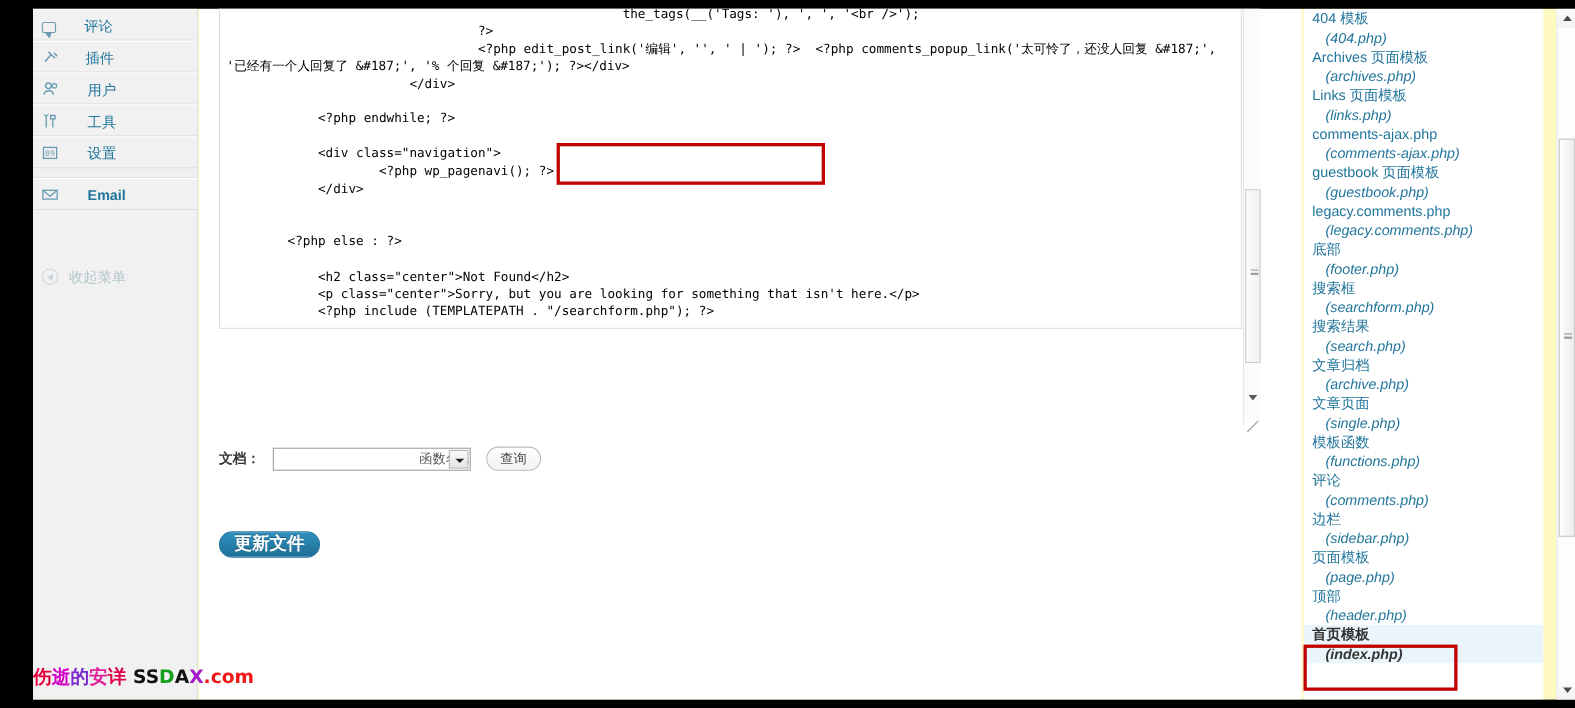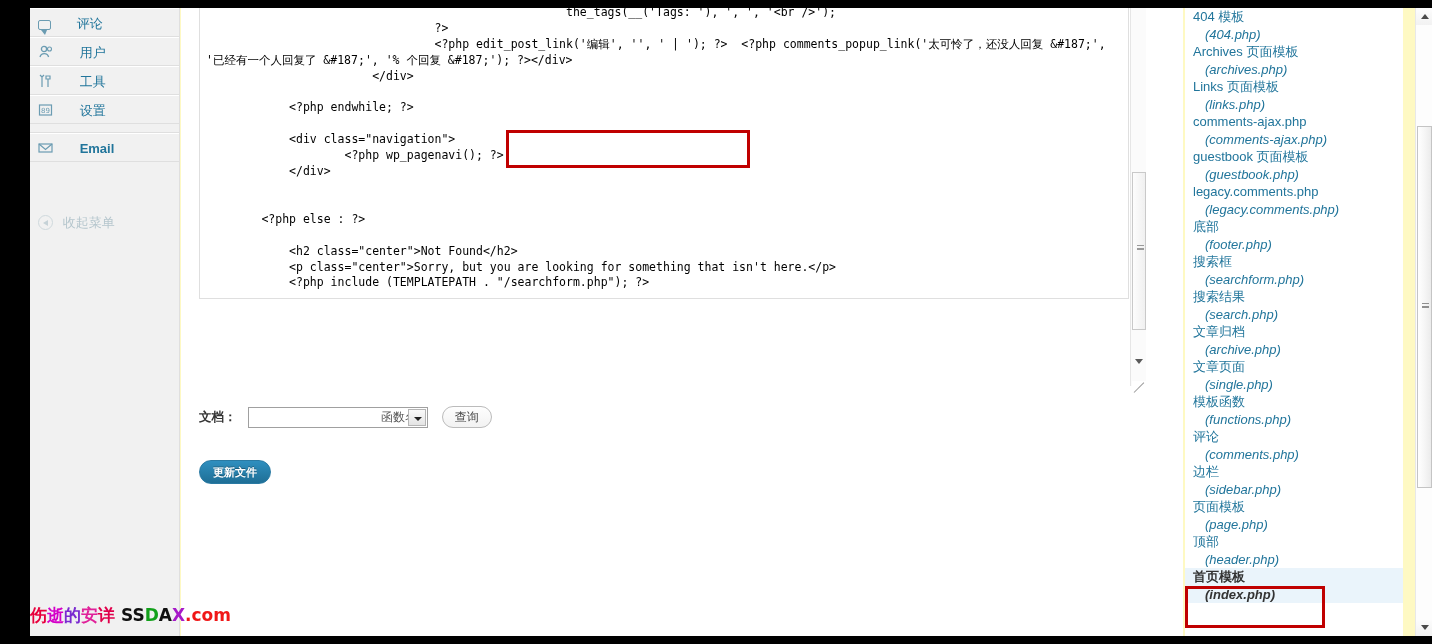--- a/index.html
+++ b/index.html
@@ -256,24 +256,24 @@
     font-size: 12px;
     color: #464646;
     background: linear-gradient(to bottom, #fefefe, #f2f2f2);
     border: 1px solid #bbb;
     border-radius: 11px;
     vertical-align: middle;
     cursor: pointer;
   }
   #update-btn {
     position: absolute;
-    left: 18px; top: 452px;
+    left: 18px; top: 475px;
     height: 24px; line-height: 22px;
     padding: 0 13px;
-    font-size: 11px;
+    font-size: 16px;
     font-weight: bold;
     color: #fff;
     background: linear-gradient(to bottom, #2f8fbf 0%, #1f6f96 100%);
     border: 1px solid #2a7aa3;
     border-radius: 12px;
     text-shadow: 0 -1px 0 rgba(0,0,0,.3);
     cursor: pointer;
   }
 
   
@@ -385,20 +385,28 @@
 
     <div id="adminmenu">
 
       <div class="menu-top">
         <span class="ic ic-comment"></span>
         <span class="label">评论</span>
       </div>
 
 
 
+      <div class="menu-top">
+        <span class="ic ic-plugin">
+          <svg width="16" height="14" viewBox="0 0 16 14">
+            <path d="M3 11 L9 4 M6 2 L12 8 M11 3 L14 6" stroke="#6b9cb2" stroke-width="1.4" fill="none"></path>
+          </svg>
+        </span>
+        <span class="label">插件</span>
+      </div>
 
       <div class="menu-top">
         <span class="ic">
           <svg width="16" height="14" viewBox="0 0 16 14">
             <circle cx="6" cy="4" r="2.6" stroke="#6b9cb2" stroke-width="1.3" fill="none"></circle>
             <path d="M2 12 a4.4 4.4 0 0 1 8.6 0" stroke="#6b9cb2" stroke-width="1.3" fill="none"></path>
             <circle cx="11.5" cy="4" r="2" stroke="#6b9cb2" stroke-width="1.1" fill="none"></circle>
           </svg>
         </span>
         <span class="label">用户</span>

